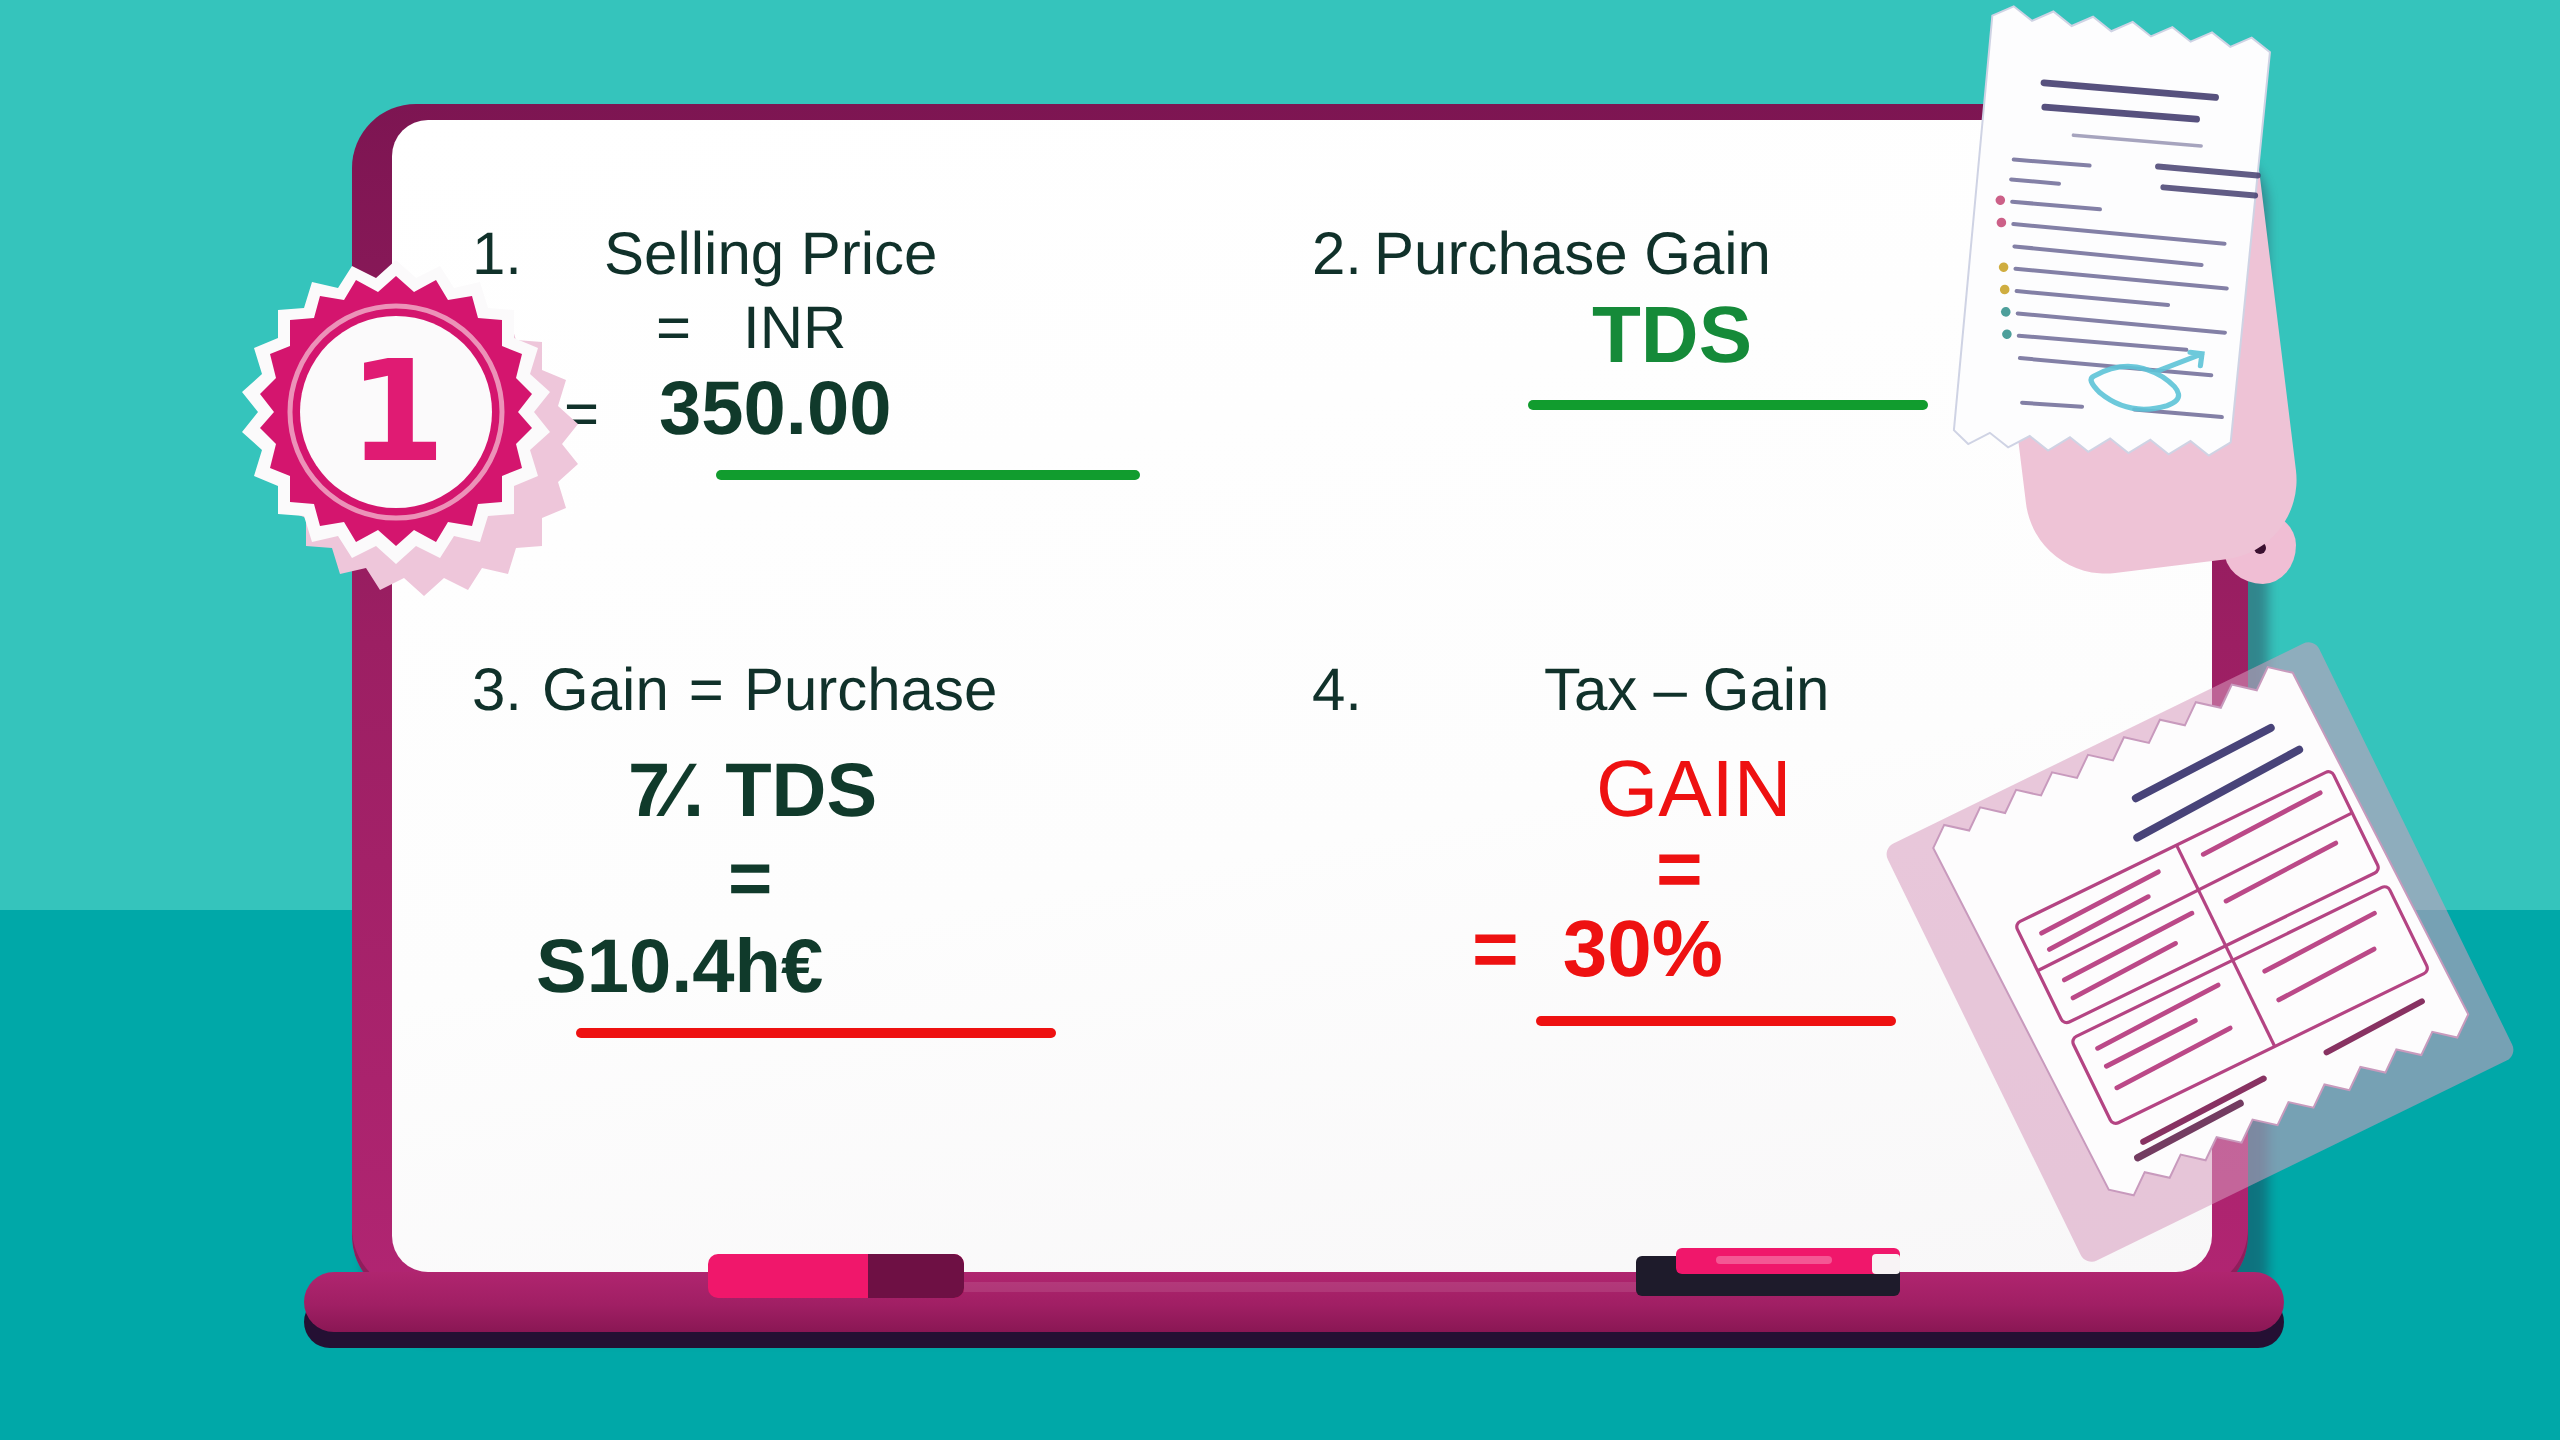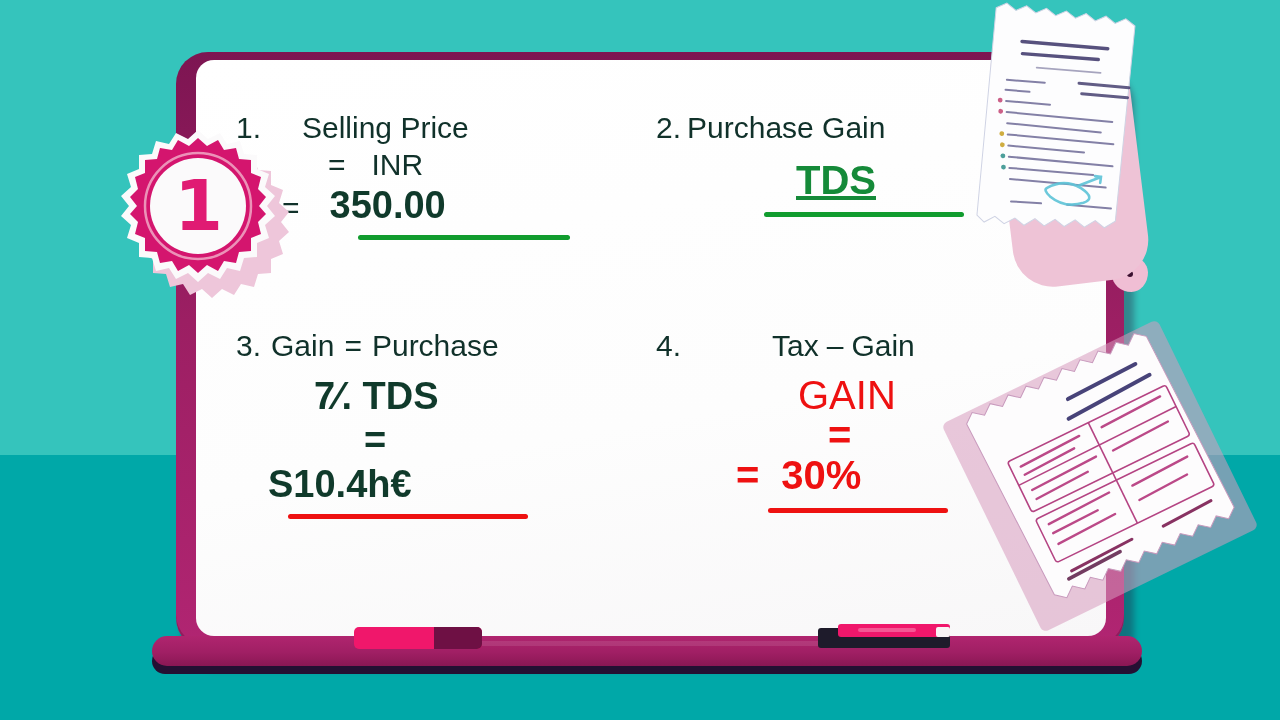--- a/index.html
+++ b/index.html
@@ -203,21 +203,21 @@
 
   
   .i1-r1 { display: flex; align-items: baseline; }
   .i1-r1 .num { width: 60px; }
   .i1-r2 { margin-left: 92px; display: flex; gap: 26px; align-items: baseline; }
   .i1-r3 { margin-left: 46px; display: flex; gap: 30px; align-items: baseline; margin-top: 2px;}
   .i1-rule { margin-left: 122px; width: 212px; }
 
   
   .i2-r1 { display: flex; align-items: baseline; }
-  .i2-big { margin-left: 140px; margin-top: 14px; text-decoration: underline;}
+  .i2-big { margin-left: 140px; margin-top: 2px;}
   .i2-rule { margin-left: 108px; width: 200px; margin-top: 10px;}
 
   
   .i3-r1 { display: flex; align-items: baseline; gap: 10px;}
   .i3-r2 { margin-left: 78px; margin-top: 14px; }
   .i3-eq { margin-left: 128px; margin-top: 2px;}
   .i3-r3 { margin-left: 32px; margin-top: 2px; }
   .i3-rule { margin-left: 52px; width: 240px; margin-top: 8px;}
 
   

